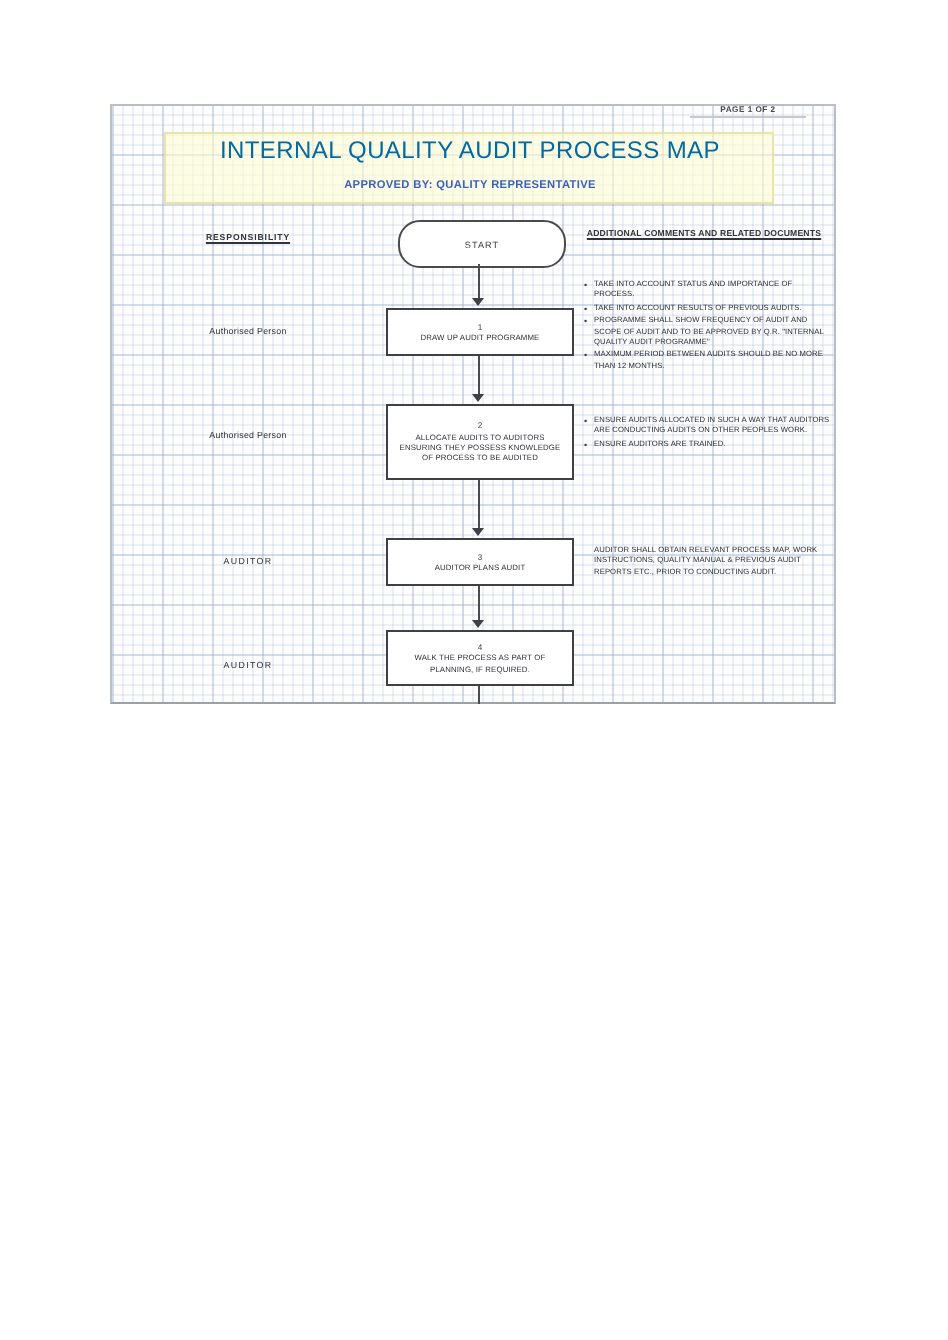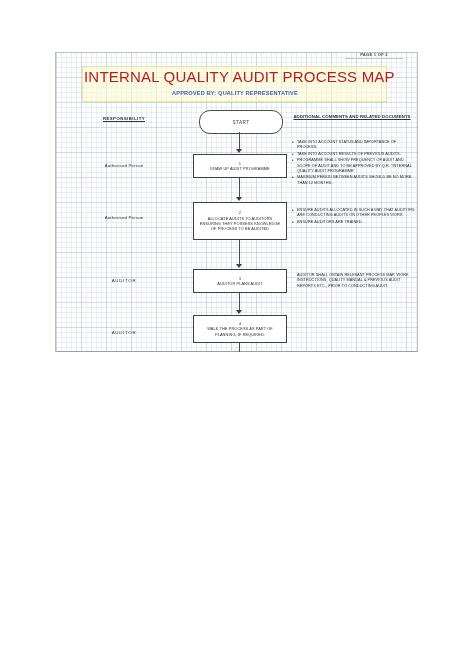--- a/index.html
+++ b/index.html
@@ -39,21 +39,21 @@
 
   
   #title-banner{
     position:absolute;left:82px;top:66px;width:305px;height:36px;
     background:rgba(255,253,205,.55);
     border:1px solid #e9e4a8;
     box-sizing:border-box;
   }
   #doc-title{
     position:absolute;left:84px;top:68px;width:302px;text-align:center;
-    font-size:15px;letter-spacing:.2px;color:#b91c1c;white-space:nowrap;
+    font-size:12px;letter-spacing:.2px;color:#0369a1;white-space:nowrap;
   }
   #doc-subtitle{
     position:absolute;left:84px;top:90px;width:302px;text-align:center;
     font-size:5.6px;font-weight:bold;letter-spacing:.18px;color:#3b5fc0;white-space:nowrap;
   }
 
   
   #hdr-responsibility{
     position:absolute;left:76px;top:116px;width:96px;text-align:center;
     font-size:4.3px;font-weight:bold;letter-spacing:.45px;color:#33343a;

